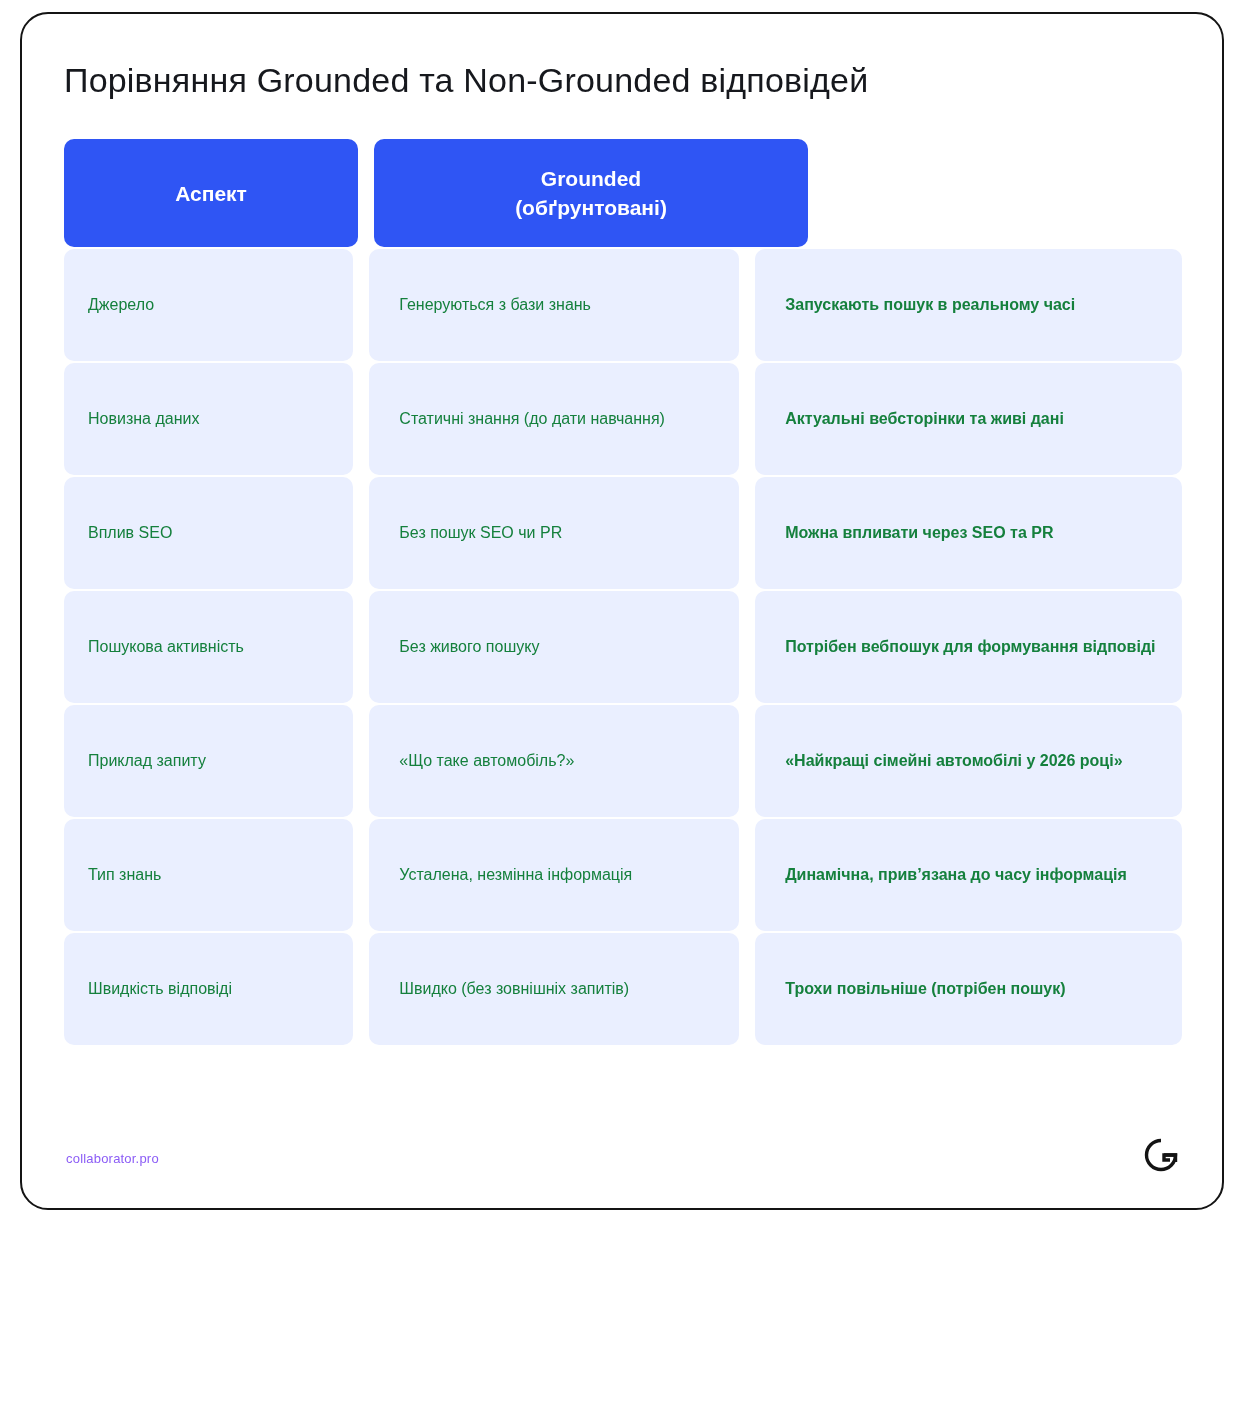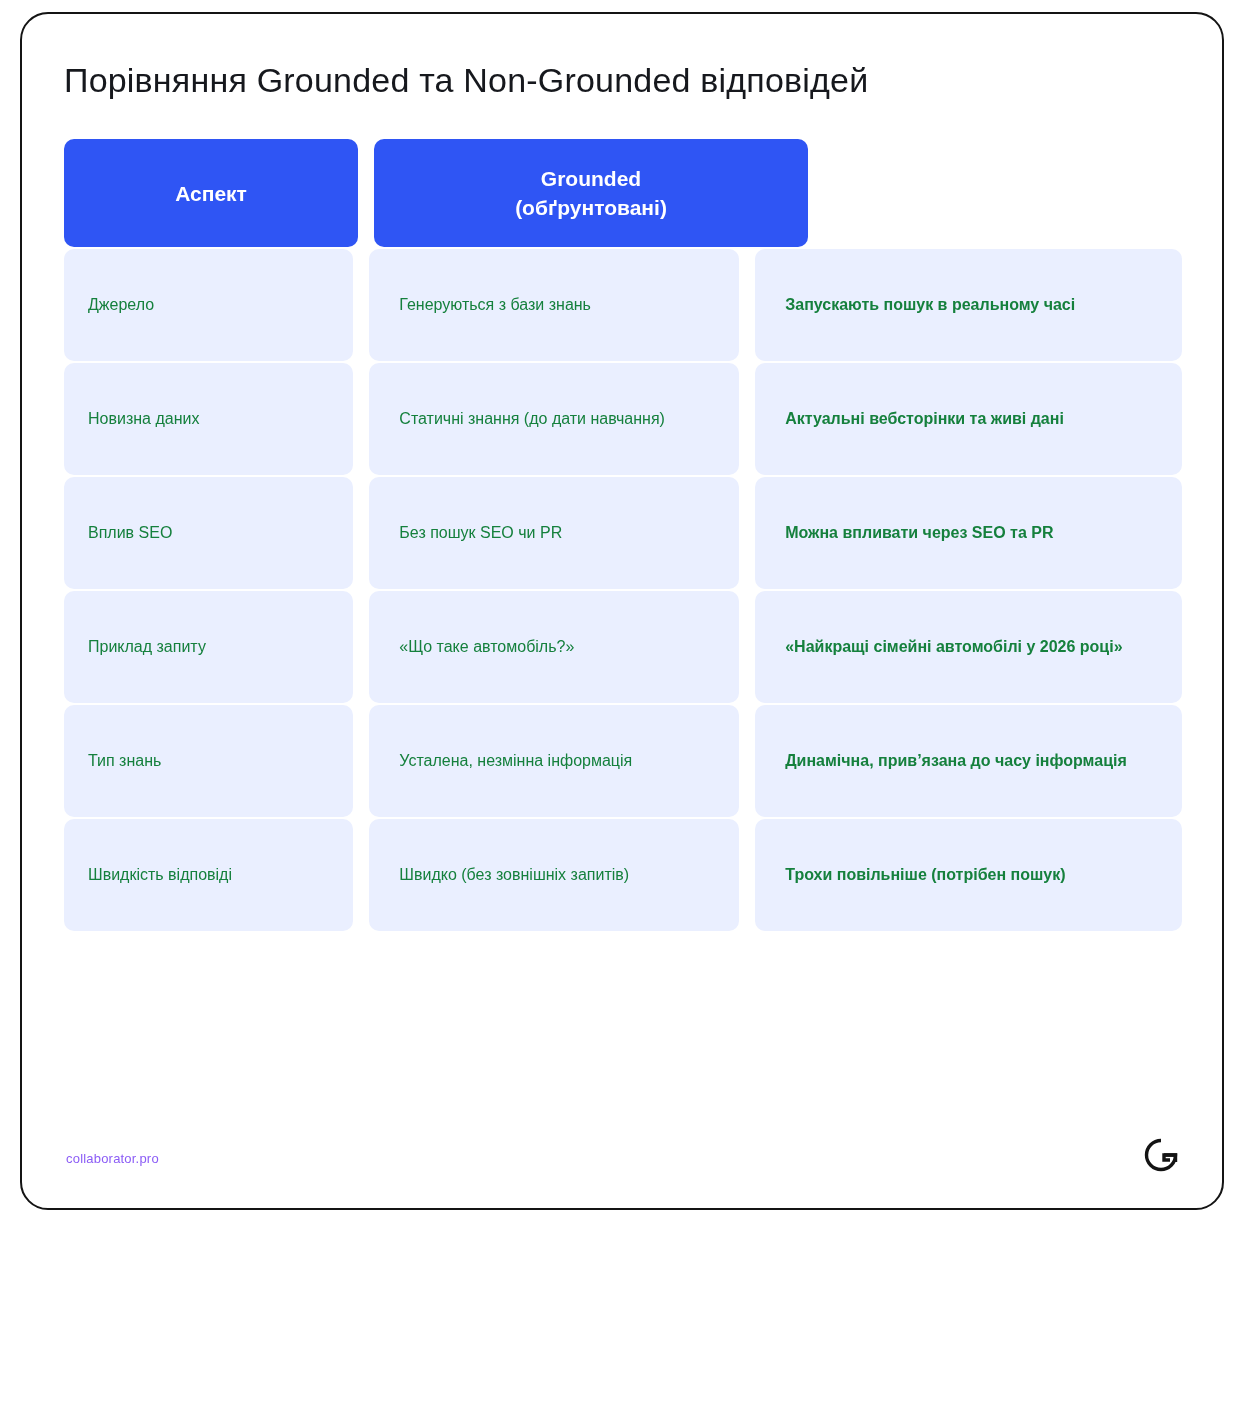--- a/index.html
+++ b/index.html
@@ -140,20 +140,25 @@
       <div class="cell col-1">Статичні знання (до дати навчання)</div>
       <div class="cell col-2">Актуальні вебсторінки та живі дані</div>
     </div>
 
     <div class="row body">
       <div class="cell col-0">Вплив SEO</div>
       <div class="cell col-1">Без пошук SEO чи PR</div>
       <div class="cell col-2">Можна впливати через SEO та PR</div>
     </div>
 
+    <div class="row body">
+      <div class="cell col-0">Пошукова активність</div>
+      <div class="cell col-1">Без живого пошуку</div>
+      <div class="cell col-2">Потрібен вебпошук для формування відповіді</div>
+    </div>
 
 
     <div class="row body">
       <div class="cell col-0">Приклад запиту</div>
       <div class="cell col-1">«Що таке автомобіль?»</div>
       <div class="cell col-2">«Найкращі сімейні автомобілі у 2026 році»</div>
     </div>
 
     <div class="row body">
       <div class="cell col-0">Тип знань</div>

